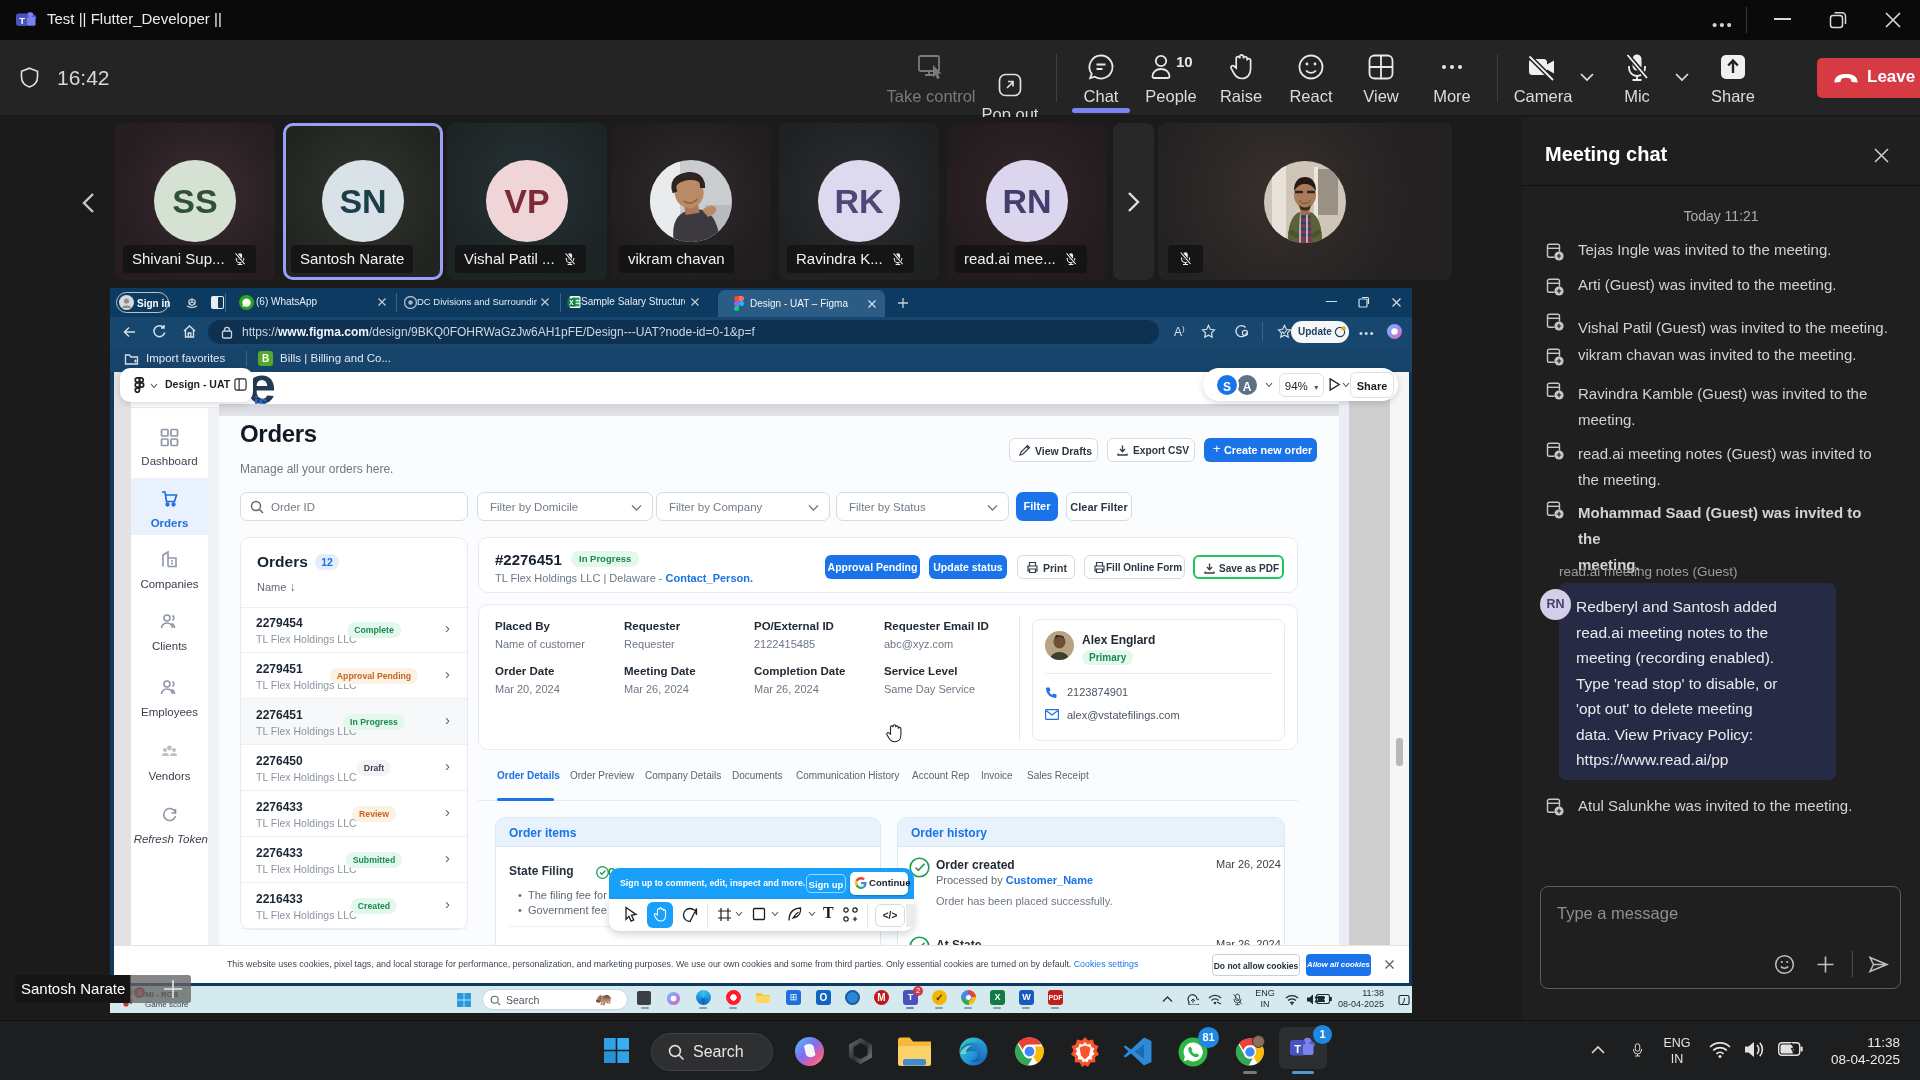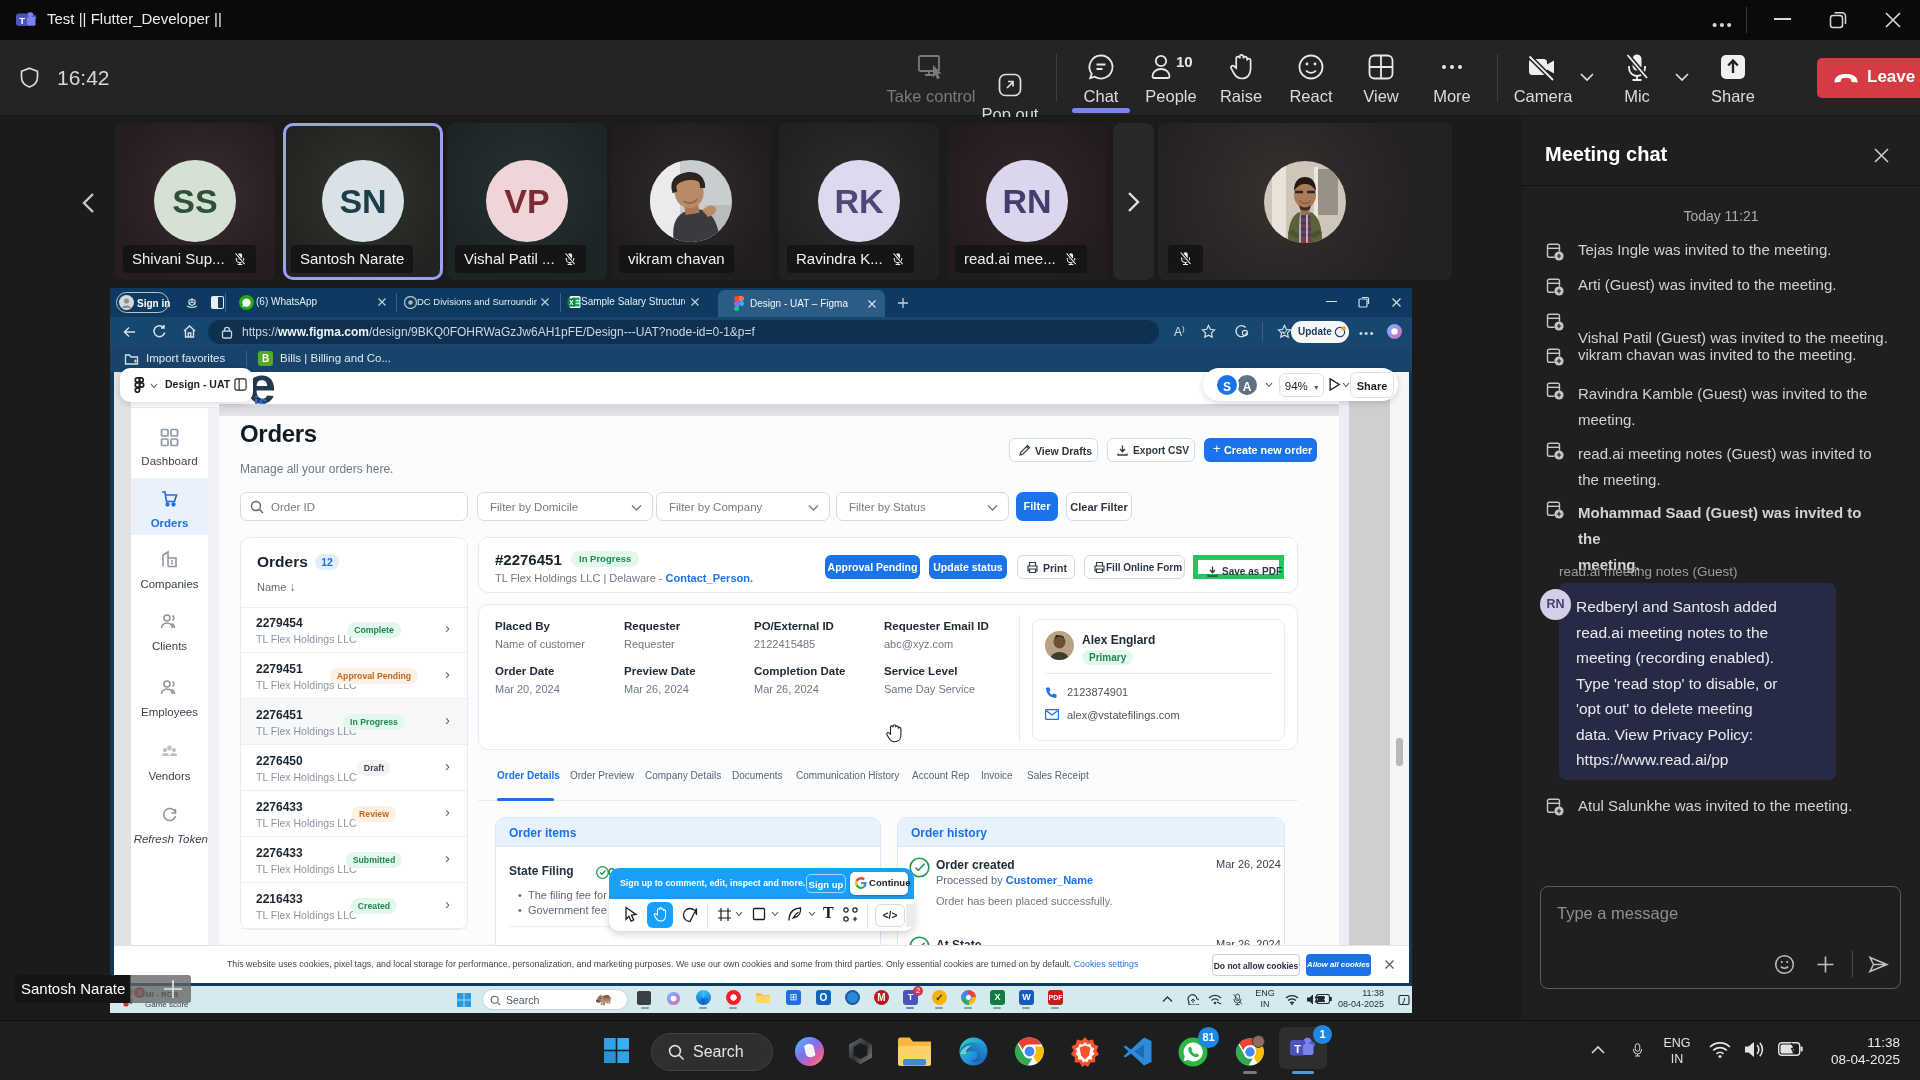--- a/index.html
+++ b/index.html
@@ -655,39 +655,39 @@
           <div class="abs" style="left:25px;top:6px;font-size:10.5px;font-weight:bold;color:#2b3641;">Print</div>
         </div>
         <div class="abs" style="left:605px;top:17px;width:101px;height:24px;border:1px solid #d5dbe2;border-radius:6px;">
           <svg class="abs" style="left:8px;top:5px" width="13" height="13" viewBox="0 0 13 13">
               <g fill="none" stroke="#333d48" stroke-width="1.2">
                 <path d="M3.5 4.5 V1.5 h6 v3 M3.5 10 H2 V5 h9 v5 H9.5 M3.5 8 h6 v3.5 h-6 Z"></path>
               </g>
             </svg>
           <div class="abs" style="left:21px;top:6px;font-size:10px;font-weight:bold;color:#2b3641;">Fill Online Form</div>
         </div>
-        <div class="abs" style="left:714px;top:17px;width:91px;height:24px;border:5px solid #22c55e;border-radius:0;">
+        <div class="abs" style="left:714px;top:17px;width:91px;height:24px;border:2px solid #22c55e;border-radius:6px;">
           <svg class="abs" style="left:8px;top:5px" width="13" height="13" viewBox="0 0 13 13">
               <path d="M6.5 1.5 v6 M4 5 l2.5 2.7 L9 5 M2 9.5 v1.5 h9 V9.5" fill="none" stroke="#333d48" stroke-width="1.3"></path>
             </svg>
           <div class="abs" style="left:24px;top:6px;font-size:10px;font-weight:bold;color:#2b3641;">Save as PDF</div>
         </div>
       </div>
       
       <div class="abs" style="left:368px;top:232px;width:820px;height:146px;background:#fff;border:1px solid #e7ebef;border-radius:10px;">
         <div class="abs" style="left:16px;top:15px;font-size:11.5px;font-weight:bold;color:#212b36;">Placed By</div>
         <div class="abs" style="left:145px;top:15px;font-size:11.5px;font-weight:bold;color:#212b36;">Requester</div>
         <div class="abs" style="left:275px;top:15px;font-size:11.5px;font-weight:bold;color:#212b36;">PO/External ID</div>
         <div class="abs" style="left:405px;top:15px;font-size:11.5px;font-weight:bold;color:#212b36;">Requester Email ID</div>
         <div class="abs" style="left:16px;top:33px;font-size:11px;color:#6d7885;">Name of customer</div>
         <div class="abs" style="left:145px;top:33px;font-size:11px;color:#6d7885;">Requester</div>
         <div class="abs" style="left:275px;top:33px;font-size:11px;color:#6d7885;">2122415485</div>
         <div class="abs" style="left:405px;top:33px;font-size:11px;color:#6d7885;">abc@xyz.com</div>
         <div class="abs" style="left:16px;top:60px;font-size:11.5px;font-weight:bold;color:#212b36;">Order Date</div>
-        <div class="abs" style="left:145px;top:60px;font-size:11.5px;font-weight:bold;color:#212b36;">Preview Date</div>
+        <div class="abs" style="left:145px;top:60px;font-size:11.5px;font-weight:bold;color:#212b36;">Meeting Date</div>
         <div class="abs" style="left:275px;top:60px;font-size:11.5px;font-weight:bold;color:#212b36;">Completion Date</div>
         <div class="abs" style="left:405px;top:60px;font-size:11.5px;font-weight:bold;color:#212b36;">Service Level</div>
         <div class="abs" style="left:16px;top:78px;font-size:11px;color:#6d7885;">Mar 20, 2024</div>
         <div class="abs" style="left:145px;top:78px;font-size:11px;color:#6d7885;">Mar 26, 2024</div>
         <div class="abs" style="left:275px;top:78px;font-size:11px;color:#6d7885;">Mar 26, 2024</div>
         <div class="abs" style="left:405px;top:78px;font-size:11px;color:#6d7885;">Same Day Service</div>
         <div class="abs" style="left:540px;top:10px;width:1px;height:126px;background:#e7ebef;"></div>
         <div class="abs" style="left:553px;top:14px;width:253px;height:122px;border:1px solid #e7ebef;border-radius:8px;">
           <svg class="abs" style="left:12px;top:11px" width="29" height="29" viewBox="0 0 29 29">
               <defs>
@@ -1018,21 +1018,21 @@
       </svg>
     <div class="sysmsg" style="left:56px;top:159px;">Arti (Guest) was invited to the meeting.</div>
     <svg class="sysico" style="top:195px" viewBox="0 0 19 19">
         <g fill="none" stroke="#c8c8c8" stroke-width="1.4">
           <path d="M14.5 9.5 V4 a1.8 1.8 0 0 0 -1.8-1.8 H4.3 A1.8 1.8 0 0 0 2.5 4 v9.4 a1.8 1.8 0 0 0 1.8 1.8 H9.5"></path>
           <path d="M2.5 6.3 h12"></path>
         </g>
         <circle cx="14" cy="14" r="4.6" fill="#c8c8c8"></circle>
         <path d="M14 11.8 v4.4 M11.8 14 h4.4" stroke="#1f1f1f" stroke-width="1.2"></path>
       </svg>
-    <div class="sysmsg" style="left:56px;top:212px;">Vishal Patil (Guest) was invited to the meeting.</div>
+    <div class="sysmsg" style="left:56px;top:202px;">Vishal Patil (Guest) was invited to the meeting.</div>
     <svg class="sysico" style="top:230px" viewBox="0 0 19 19">
         <g fill="none" stroke="#c8c8c8" stroke-width="1.4">
           <path d="M14.5 9.5 V4 a1.8 1.8 0 0 0 -1.8-1.8 H4.3 A1.8 1.8 0 0 0 2.5 4 v9.4 a1.8 1.8 0 0 0 1.8 1.8 H9.5"></path>
           <path d="M2.5 6.3 h12"></path>
         </g>
         <circle cx="14" cy="14" r="4.6" fill="#c8c8c8"></circle>
         <path d="M14 11.8 v4.4 M11.8 14 h4.4" stroke="#1f1f1f" stroke-width="1.2"></path>
       </svg>
     <div class="sysmsg" style="left:56px;top:229px;">vikram chavan was invited to the meeting.</div>
     <svg class="sysico" style="top:264px" viewBox="0 0 19 19">

